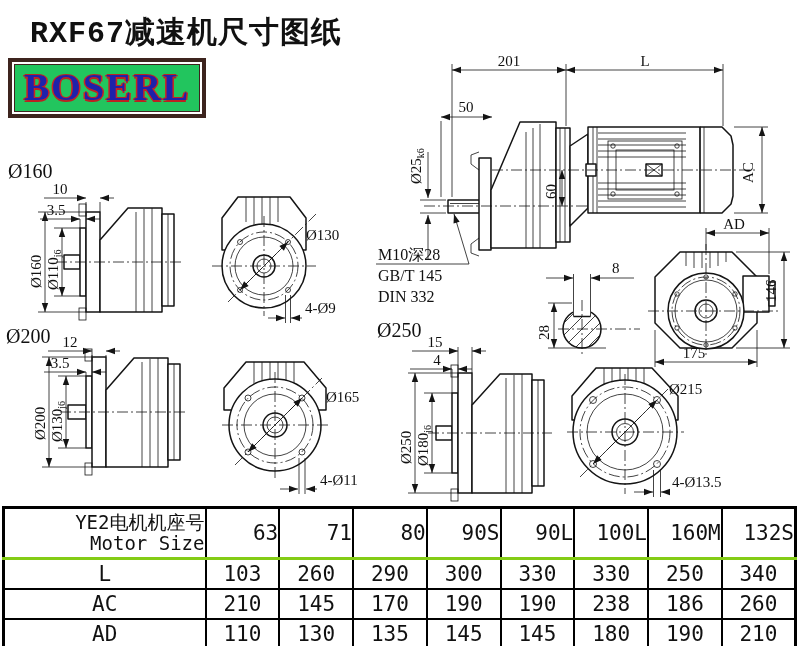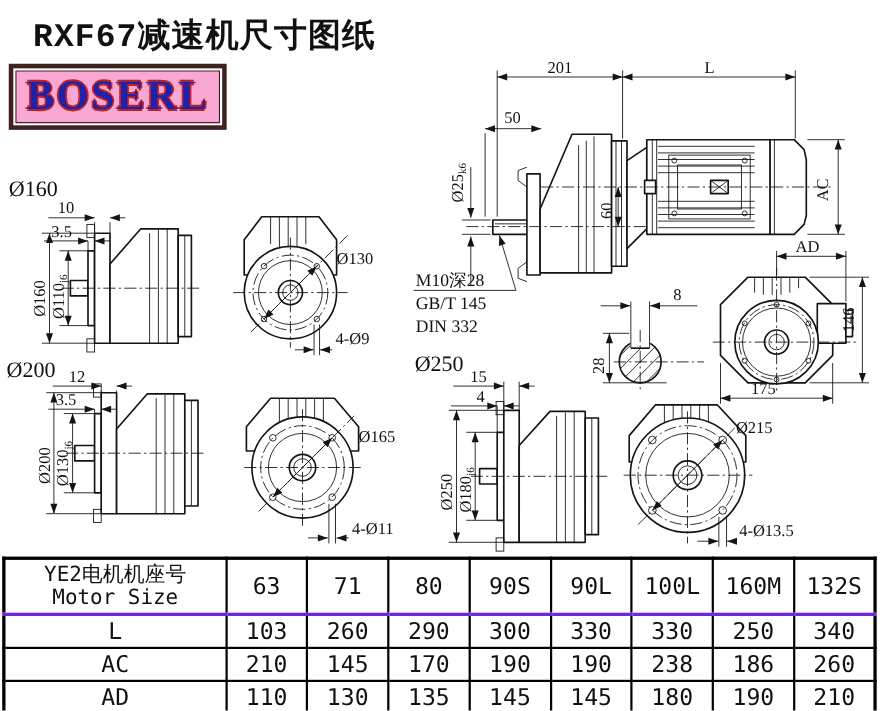--- a/index.html
+++ b/index.html
@@ -2,21 +2,21 @@
 <html><head>
 <meta charset="utf-8">
 <style>
   html,body{margin:0;padding:0;background:#fff;}
   body{width:800px;height:646px;position:relative;overflow:hidden;
        font-family:"Liberation Sans",sans-serif;color:#111;}
   .title{position:absolute;left:30px;top:12px;font-size:30px;font-weight:700;
          letter-spacing:1px;white-space:nowrap;font-family:Liberation Mono, monospace;}
   .logo{position:absolute;left:8px;top:58px;border:4px solid #3d241e;
         box-shadow:inset 0 0 0 2px #fff,inset 0 0 0 3px #3d241e;
-        background:#f9a8d4;padding:3px 12px 5px 12px;}
+        background:#22c55e;padding:3px 12px 5px 12px;}
   .logo span{font-family:"Liberation Serif",serif;font-weight:700;font-size:38px;
         color:#1e22aa;letter-spacing:2px;
         text-shadow:-1.5px 0 #c22,1.5px 0 #c22,0 1.5px #b22,0 -1.5px #b22;}
   svg{position:absolute;left:0;top:0;}
   
   .ol{fill:none;stroke:#141414;stroke-width:1.5;stroke-linejoin:round;}
   .olf{fill:#fff;stroke:#141414;stroke-width:1.5;stroke-linejoin:round;}
   .th{fill:none;stroke:#141414;stroke-width:0.8;}
   .cl{fill:none;stroke:#141414;stroke-width:0.8;stroke-dasharray:11 3 2 3;}
   .dim2{fill:none;stroke:#141414;stroke-width:0.8;
@@ -25,21 +25,21 @@
   .dimS{fill:none;stroke:#141414;stroke-width:0.8;marker-start:url(#arr);}
   text.d{font-family:"Liberation Serif",serif;font-size:15px;fill:#111;}
   text.d16{font-family:"Liberation Serif",serif;font-size:16px;fill:#111;}
   text.lbl{font-family:"Liberation Serif",serif;font-size:20px;fill:#111;}
   tspan.tol{font-size:10px;}
   
   .dimtable{position:absolute;left:2px;top:506px;width:795px;height:136px;
         border-collapse:collapse;table-layout:fixed;background:#fff;}
   .dimtable td{border:2px solid #000;text-align:center;vertical-align:middle;
         font-family:"DejaVu Sans Mono",monospace;font-size:21px;padding:0;}
-  .dimtable tr.hdr td{border-bottom:3px solid #6d28d9;height:48px;}
+  .dimtable tr.hdr td{border-bottom:3px solid #84cc16;height:48px;text-align:right;}
   .dimtable tr.row td{height:28px;}
   .dimtable{border:3px solid #000;}
   .hcell div{line-height:1.1;font-size:19px;}
 </style>
 </head>
 <body>
 
 <div class="title">RXF67减速机尺寸图纸</div>
 <div class="logo">
   <span>BOSERL</span>

